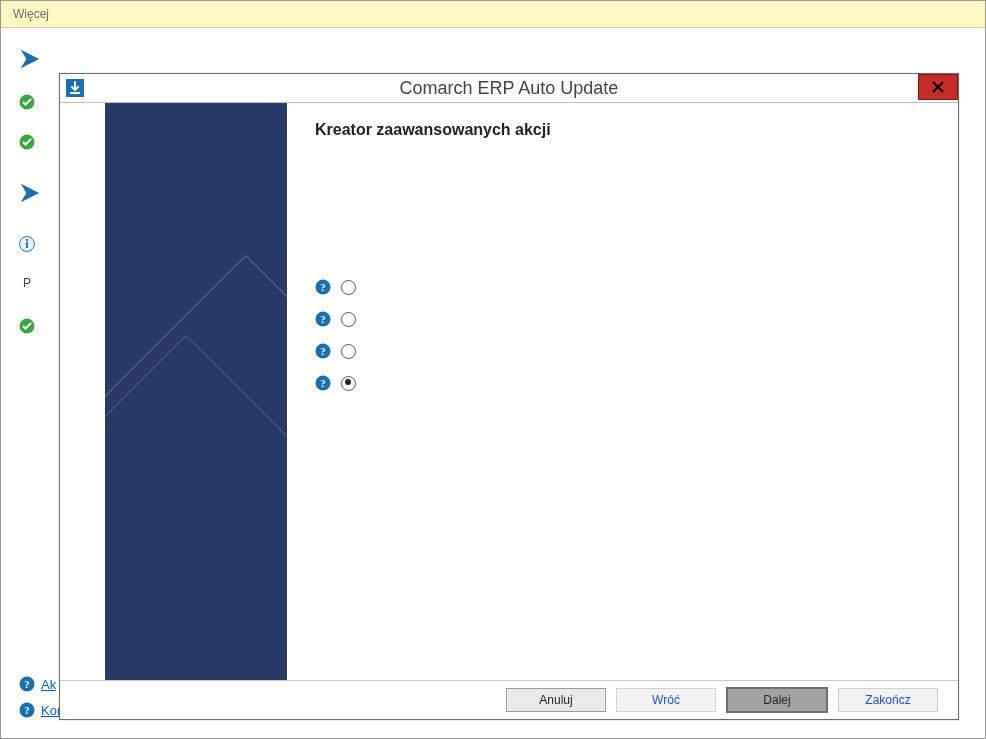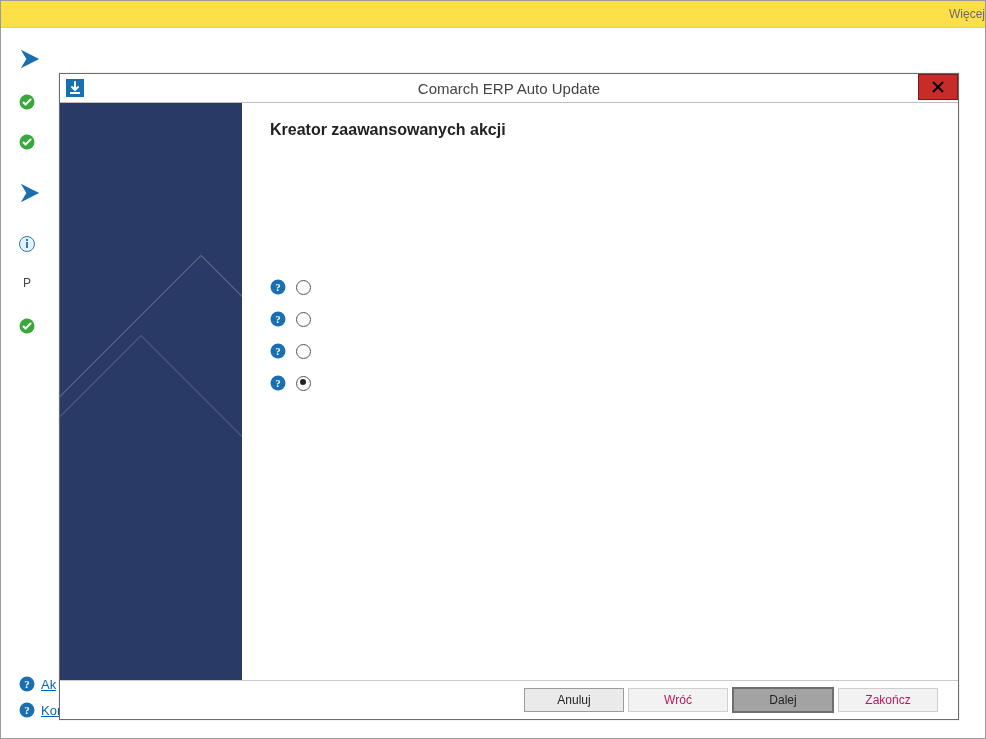--- a/index.html
+++ b/index.html
@@ -17,26 +17,25 @@
   
   .outer-window {
     position: absolute;
     inset: 0;
     border: 1px solid #9a9a9a;
     background: #fff;
   }
   .outer-titlebar {
     height: 26px;
     line-height: 26px;
-    background: #fde047;
+    background: #fef9c3;
     border-bottom: 1px solid #c9c9c9;
     font-size: 12px;
     color: #6a6a6a;
     padding-left: 12px;
-    text-align: right;
   }
 
   
   .bg-area {
     position: absolute;
     left: 0;
     right: 0;
     top: 27px;
     bottom: 0;
     background: #fff;
@@ -114,21 +113,21 @@
   .dialog-title-icon {
     margin-left:6px;
     width:18px;
     height:18px;
   }
   .dialog-title-icon svg { width:18px;height:18px; }
   .dialog-title-text {
     position:absolute;
     left:0; right:0;
     text-align:center;
-    font-size:15px;
+    font-size:18px;
     color:#444;
     pointer-events:none;
   }
   .dialog-close {
     position:absolute;
     right:0;
     top:0;
     width:38px;
     height:24px;
     background:#c72c29;
@@ -137,20 +136,21 @@
     align-items:center;
     justify-content:center;
     cursor:pointer;
   }
   .dialog-close svg { width:12px;height:12px; }
 
   .dialog-body {
     flex:1 1 auto;
     display:flex;
     position:relative;
+    margin-left:45px;
   }
 
   .side-banner {
     width:182px;
     background:#2a3a66;
     position:relative;
     overflow:hidden;
   }
   .side-banner::before {
     content:"";
@@ -223,37 +223,37 @@
 
   
   .button-bar {
     height:38px;
     border-top:1px solid #cacaca;
     background:#fff;
     display:flex;
     justify-content:flex-end;
     align-items:center;
     padding-right:20px;
-    gap:4px;
+    gap:10px;
   }
   .btn {
     min-width:74px;
     height:22px;
     padding:0 12px;
     font-size:12px;
     background:#eaeaea;
     border:1px solid #9c9c9c;
     color:#222;
     cursor:pointer;
     display:flex;
     align-items:center;
     justify-content:center;
   }
   .btn.disabled {
-    color:#be185d;
+    color:#1d4ed8;
     background:#f2f2f2;
     border-color:#cfcfcf;
     cursor:default;
   }
   .btn.primary {
     background:#a3a3a3;
     border:2px solid #6f6f6f;
   }
 
 </style>

